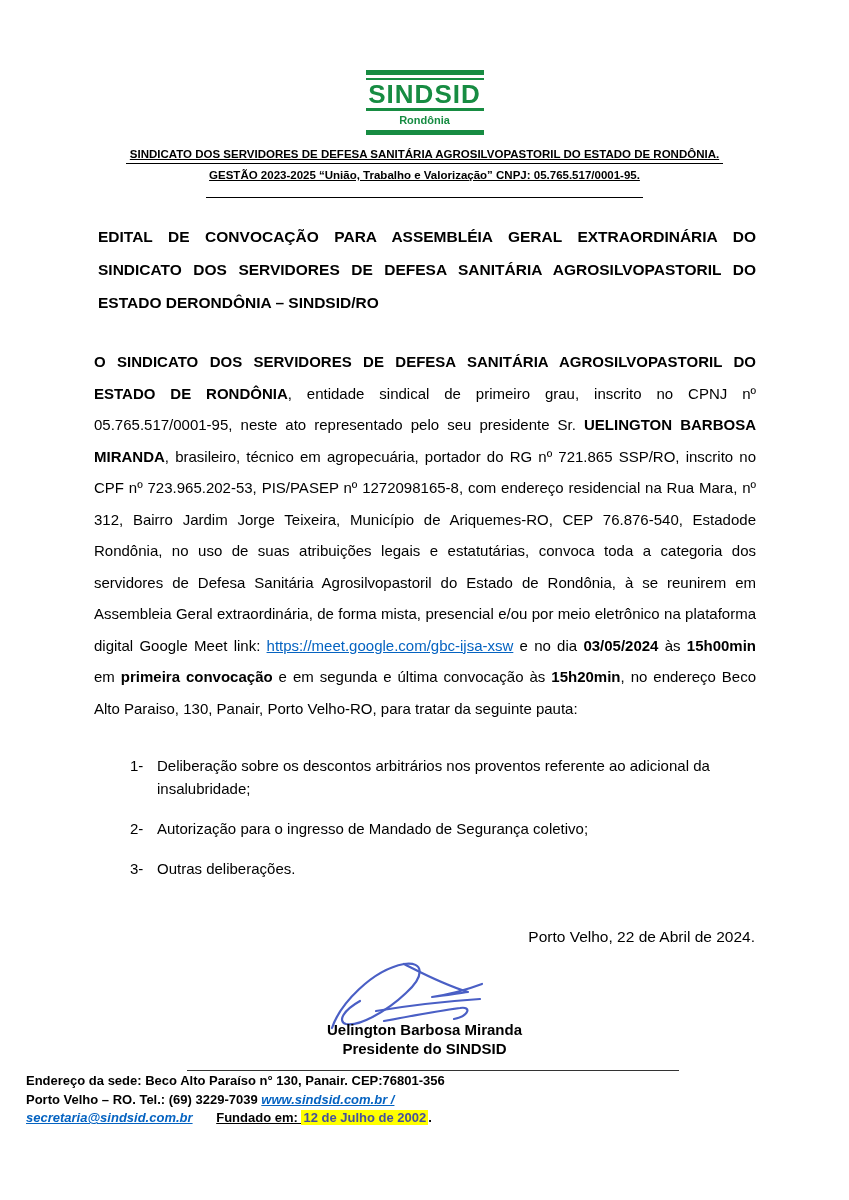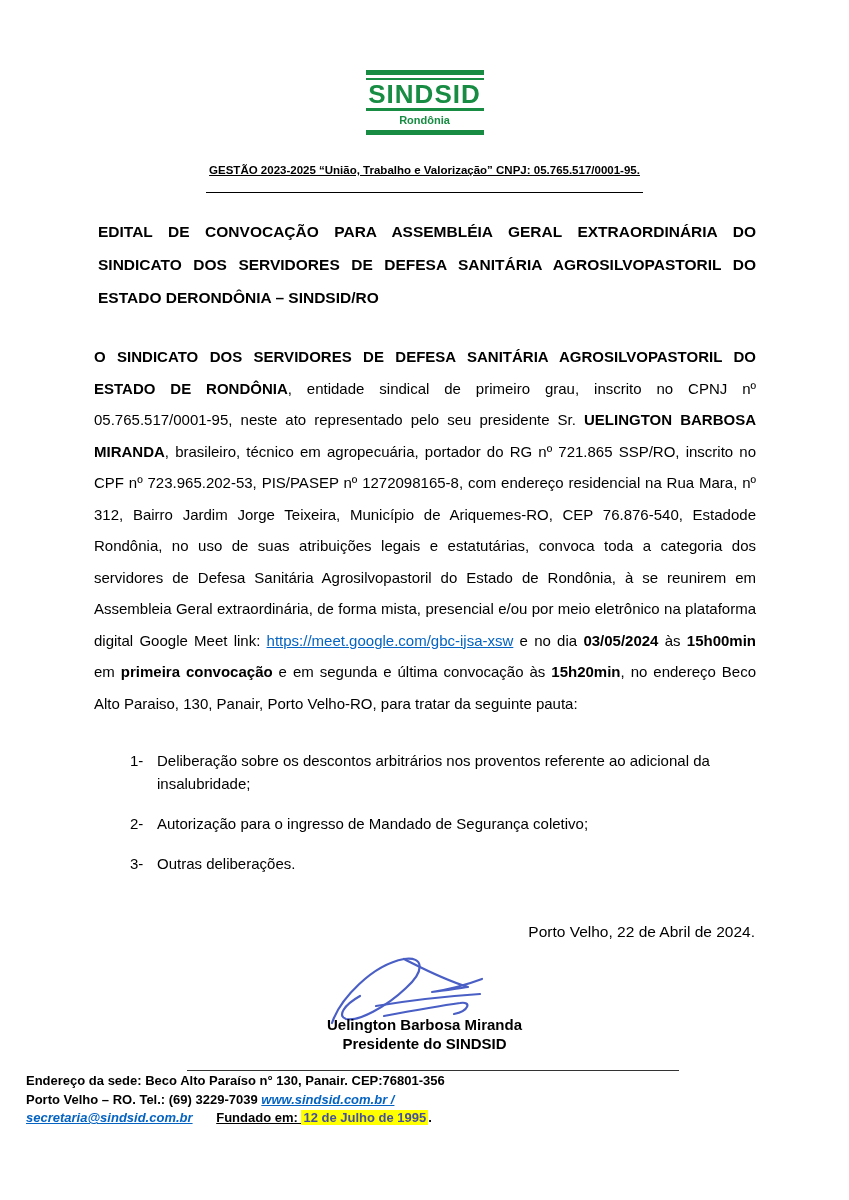--- a/index.html
+++ b/index.html
@@ -113,21 +113,21 @@
   <div class="logo">
     <div class="bar b1"></div>
     <div class="bar b2"></div>
     <div class="logo-title">SINDSID</div>
     <div class="bar b3"></div>
     <div class="logo-sub">Rondônia</div>
     <div class="bar b4"></div>
   </div>
 
   <div class="hdr">
-    <br>
+    <span class="hdr1">SINDICATO DOS SERVIDORES DE DEFESA SANITÁRIA AGROSILVOPASTORIL DO ESTADO DE RONDÔNIA.</span><br>
     <span class="hdr2">GESTÃO 2023-2025 “União, Trabalho e Valorização” CNPJ: 05.765.517/0001-95.</span>
   </div>
 
   <div class="title">EDITAL DE CONVOCAÇÃO PARA ASSEMBLÉIA GERAL EXTRAORDINÁRIA DO SINDICATO DOS SERVIDORES DE DEFESA SANITÁRIA AGROSILVOPASTORIL DO ESTADO DERONDÔNIA – SINDSID/RO</div>
 
   <p class="bodytext"><b>O SINDICATO DOS SERVIDORES DE DEFESA SANITÁRIA AGROSILVOPASTORIL DO ESTADO DE RONDÔNIA</b><span>, entidade sindical de primeiro grau, inscrito no CPNJ nº 05.765.517/0001-95, neste ato representado pelo seu presidente Sr. </span><b>UELINGTON BARBOSA MIRANDA</b><span>, brasileiro, técnico em agropecuária, portador do RG nº 721.865 SSP/RO, inscrito no CPF nº 723.965.202-53, PIS/PASEP nº 1272098165-8, com endereço residencial na Rua Mara, nº 312, Bairro Jardim Jorge Teixeira, Município de Ariquemes-RO, CEP 76.876-540, Estadode Rondônia, no uso de suas atribuições legais e estatutárias, convoca toda a categoria dos servidores de Defesa Sanitária Agrosilvopastoril do Estado de Rondônia, à se reunirem em Assembleia Geral extraordinária, de forma mista, presencial e/ou por meio eletrônico na plataforma digital Google Meet link: </span><a class="doclink" href="#">https://meet.google.com/gbc-ijsa-xsw</a><span> e no dia </span><b>03/05/2024</b><span> às </span><b>15h00min</b><span> em </span><b>primeira convocação</b><span> e em segunda e última convocação às </span><b>15h20min</b><span>, no endereço Beco Alto Paraiso, 130, Panair, Porto Velho-RO, para tratar da seguinte pauta:</span></p>
 
   <div class="agenda">
     <div class="agenda-item">
       <span class="agenda-num">1-</span>
@@ -155,16 +155,16 @@
       </g>
     </svg>
     <div class="sig-name">Uelington Barbosa Miranda</div>
     <div class="sig-role">Presidente do SINDSID</div>
   </div>
 
   <div class="footer">
     <div class="footer-rule"></div>
     <div class="footer-text"><span>Endereço da sede:</span><span> Beco Alto Paraíso n° 130, Panair. </span><span>CEP:76801-356</span></div>
     <div class="footer-text"><span>Porto Velho – RO. Tel.: (69) 3229-7039 </span><a class="doclink" href="#">www.sindsid.com.br /</a></div>
-    <div class="footer-text"><a class="doclink" href="#">secretaria@sindsid.com.br</a><span> </span><span class="founded-label">Fundado em: </span><span class="founded-value">12 de Julho de 1995</span><span>.</span></div>
+    <div class="footer-text"><a class="doclink" href="#">secretaria@sindsid.com.br</a><span> </span><span class="founded-label">Fundado em: </span><span class="founded-value">12 de Julho de 2002</span><span>.</span></div>
   </div>
 
 </div>
 
 </body></html>

